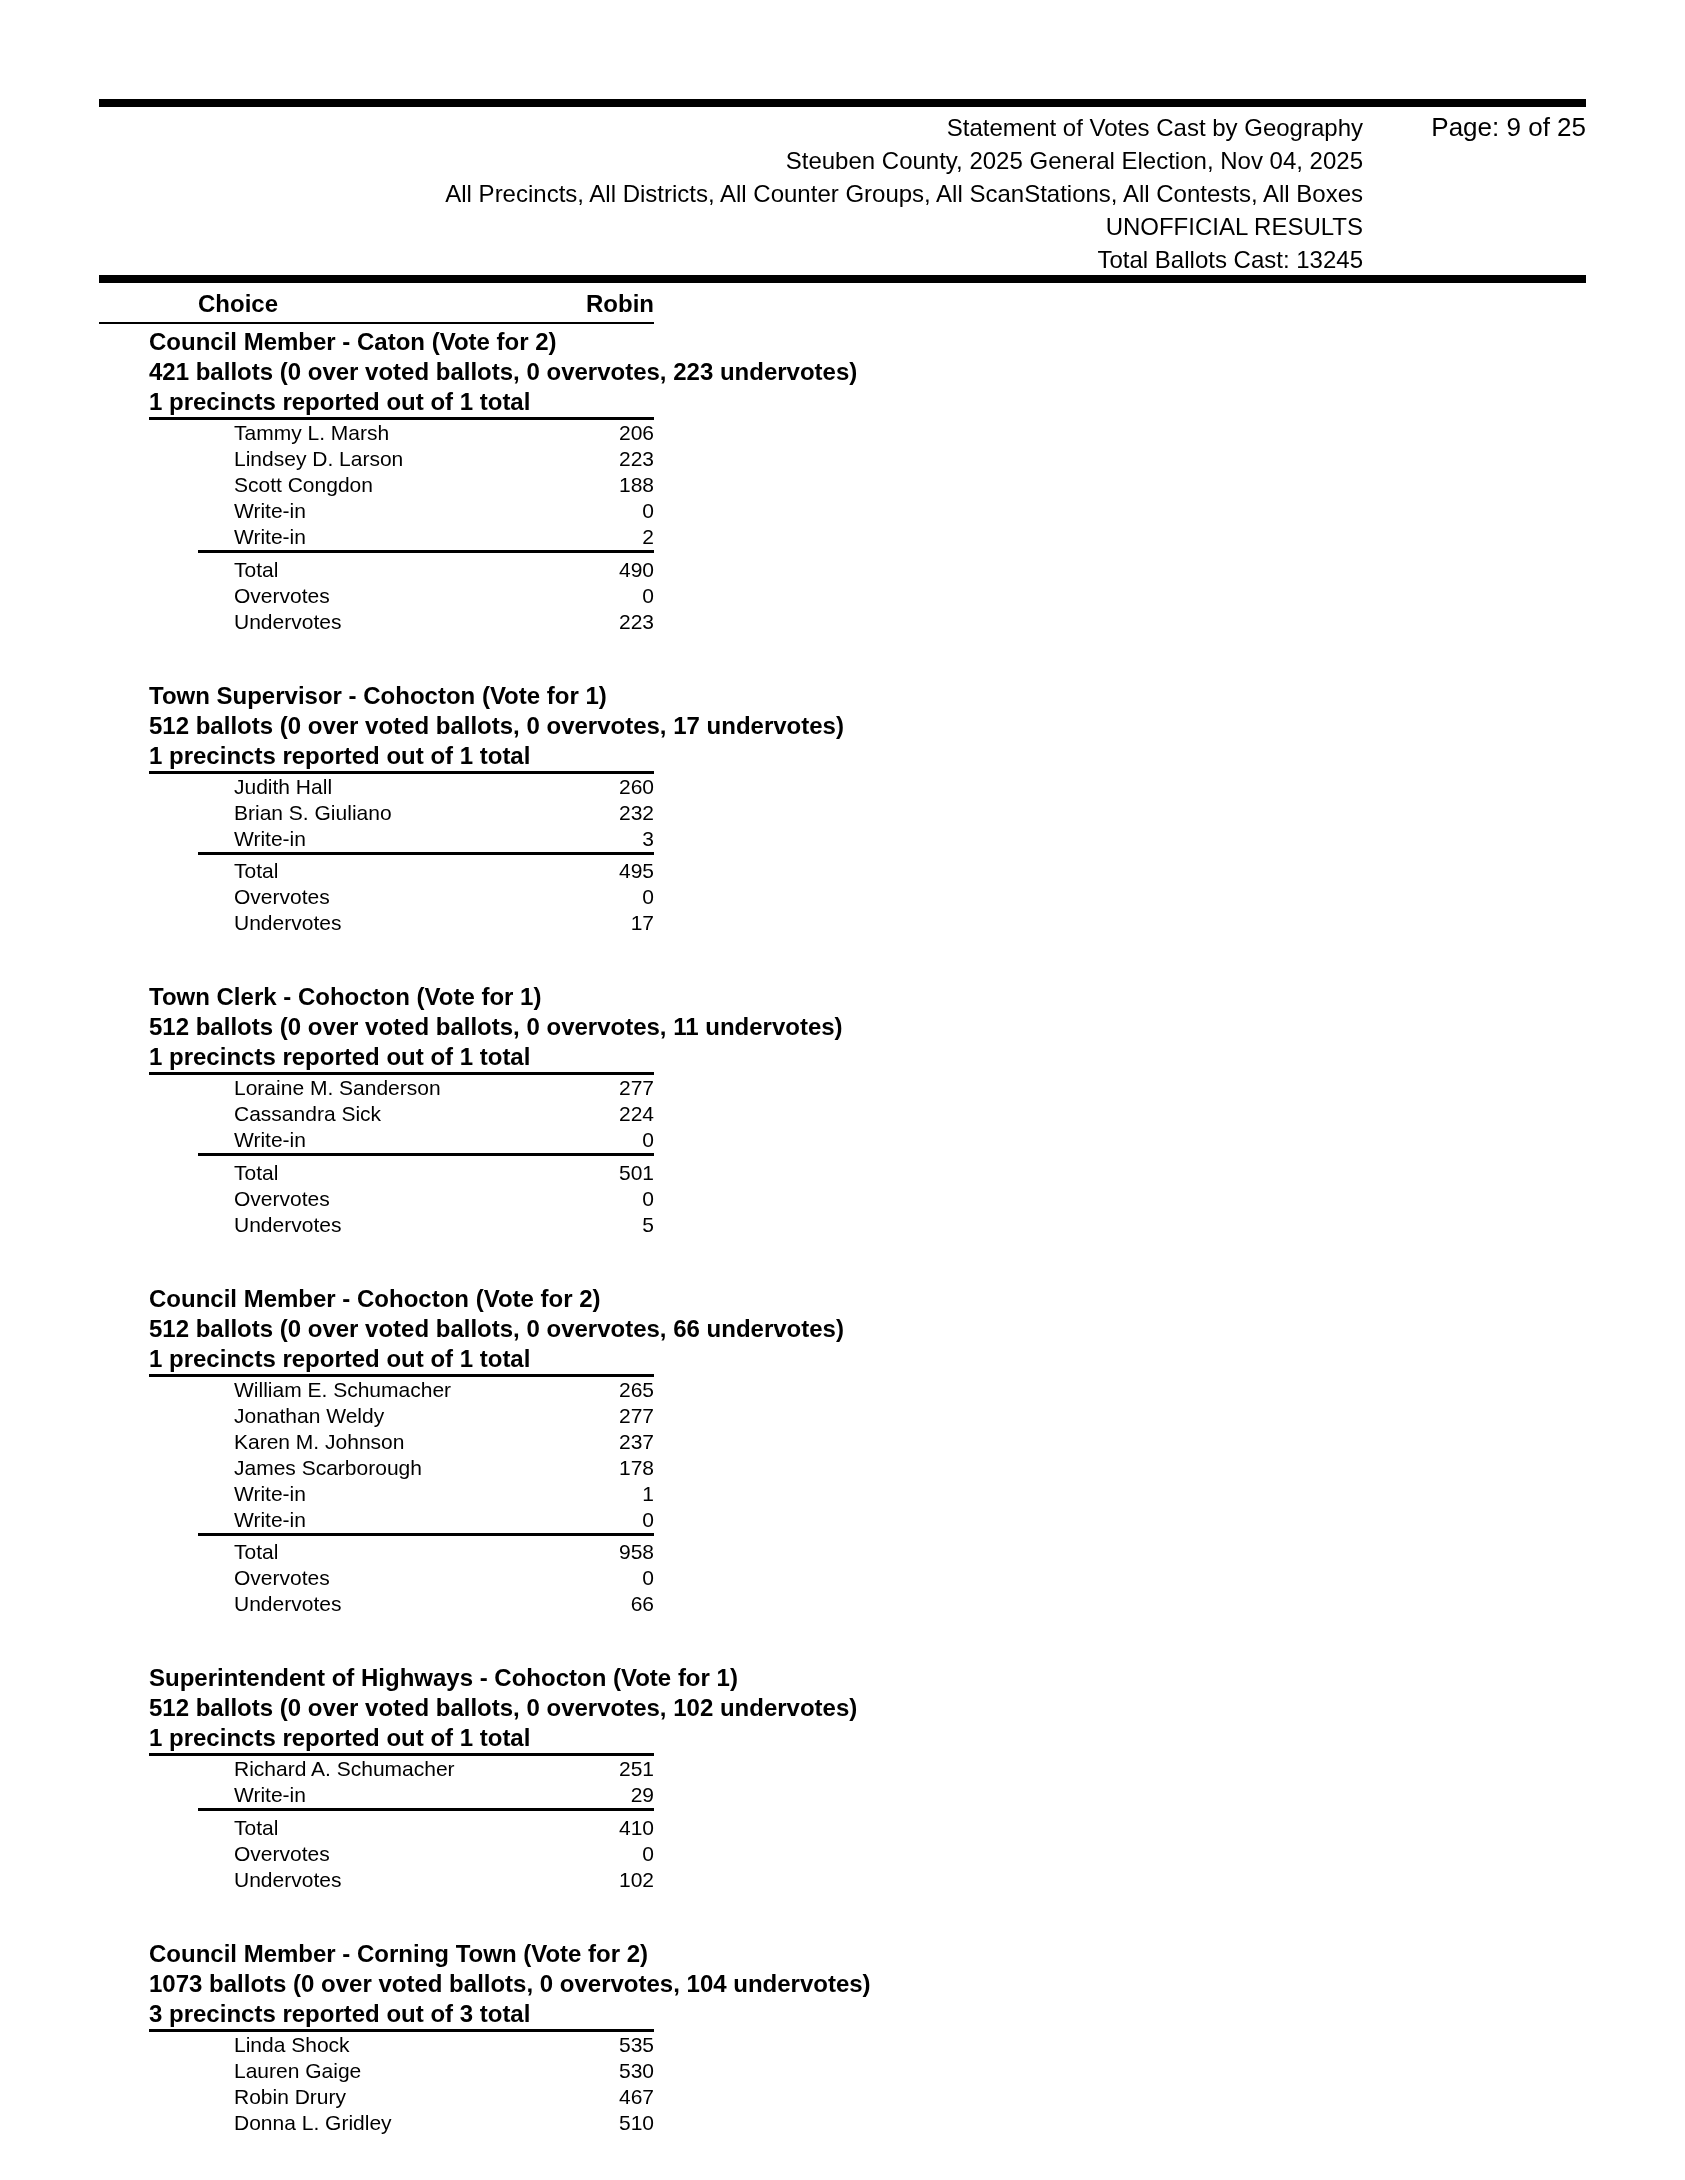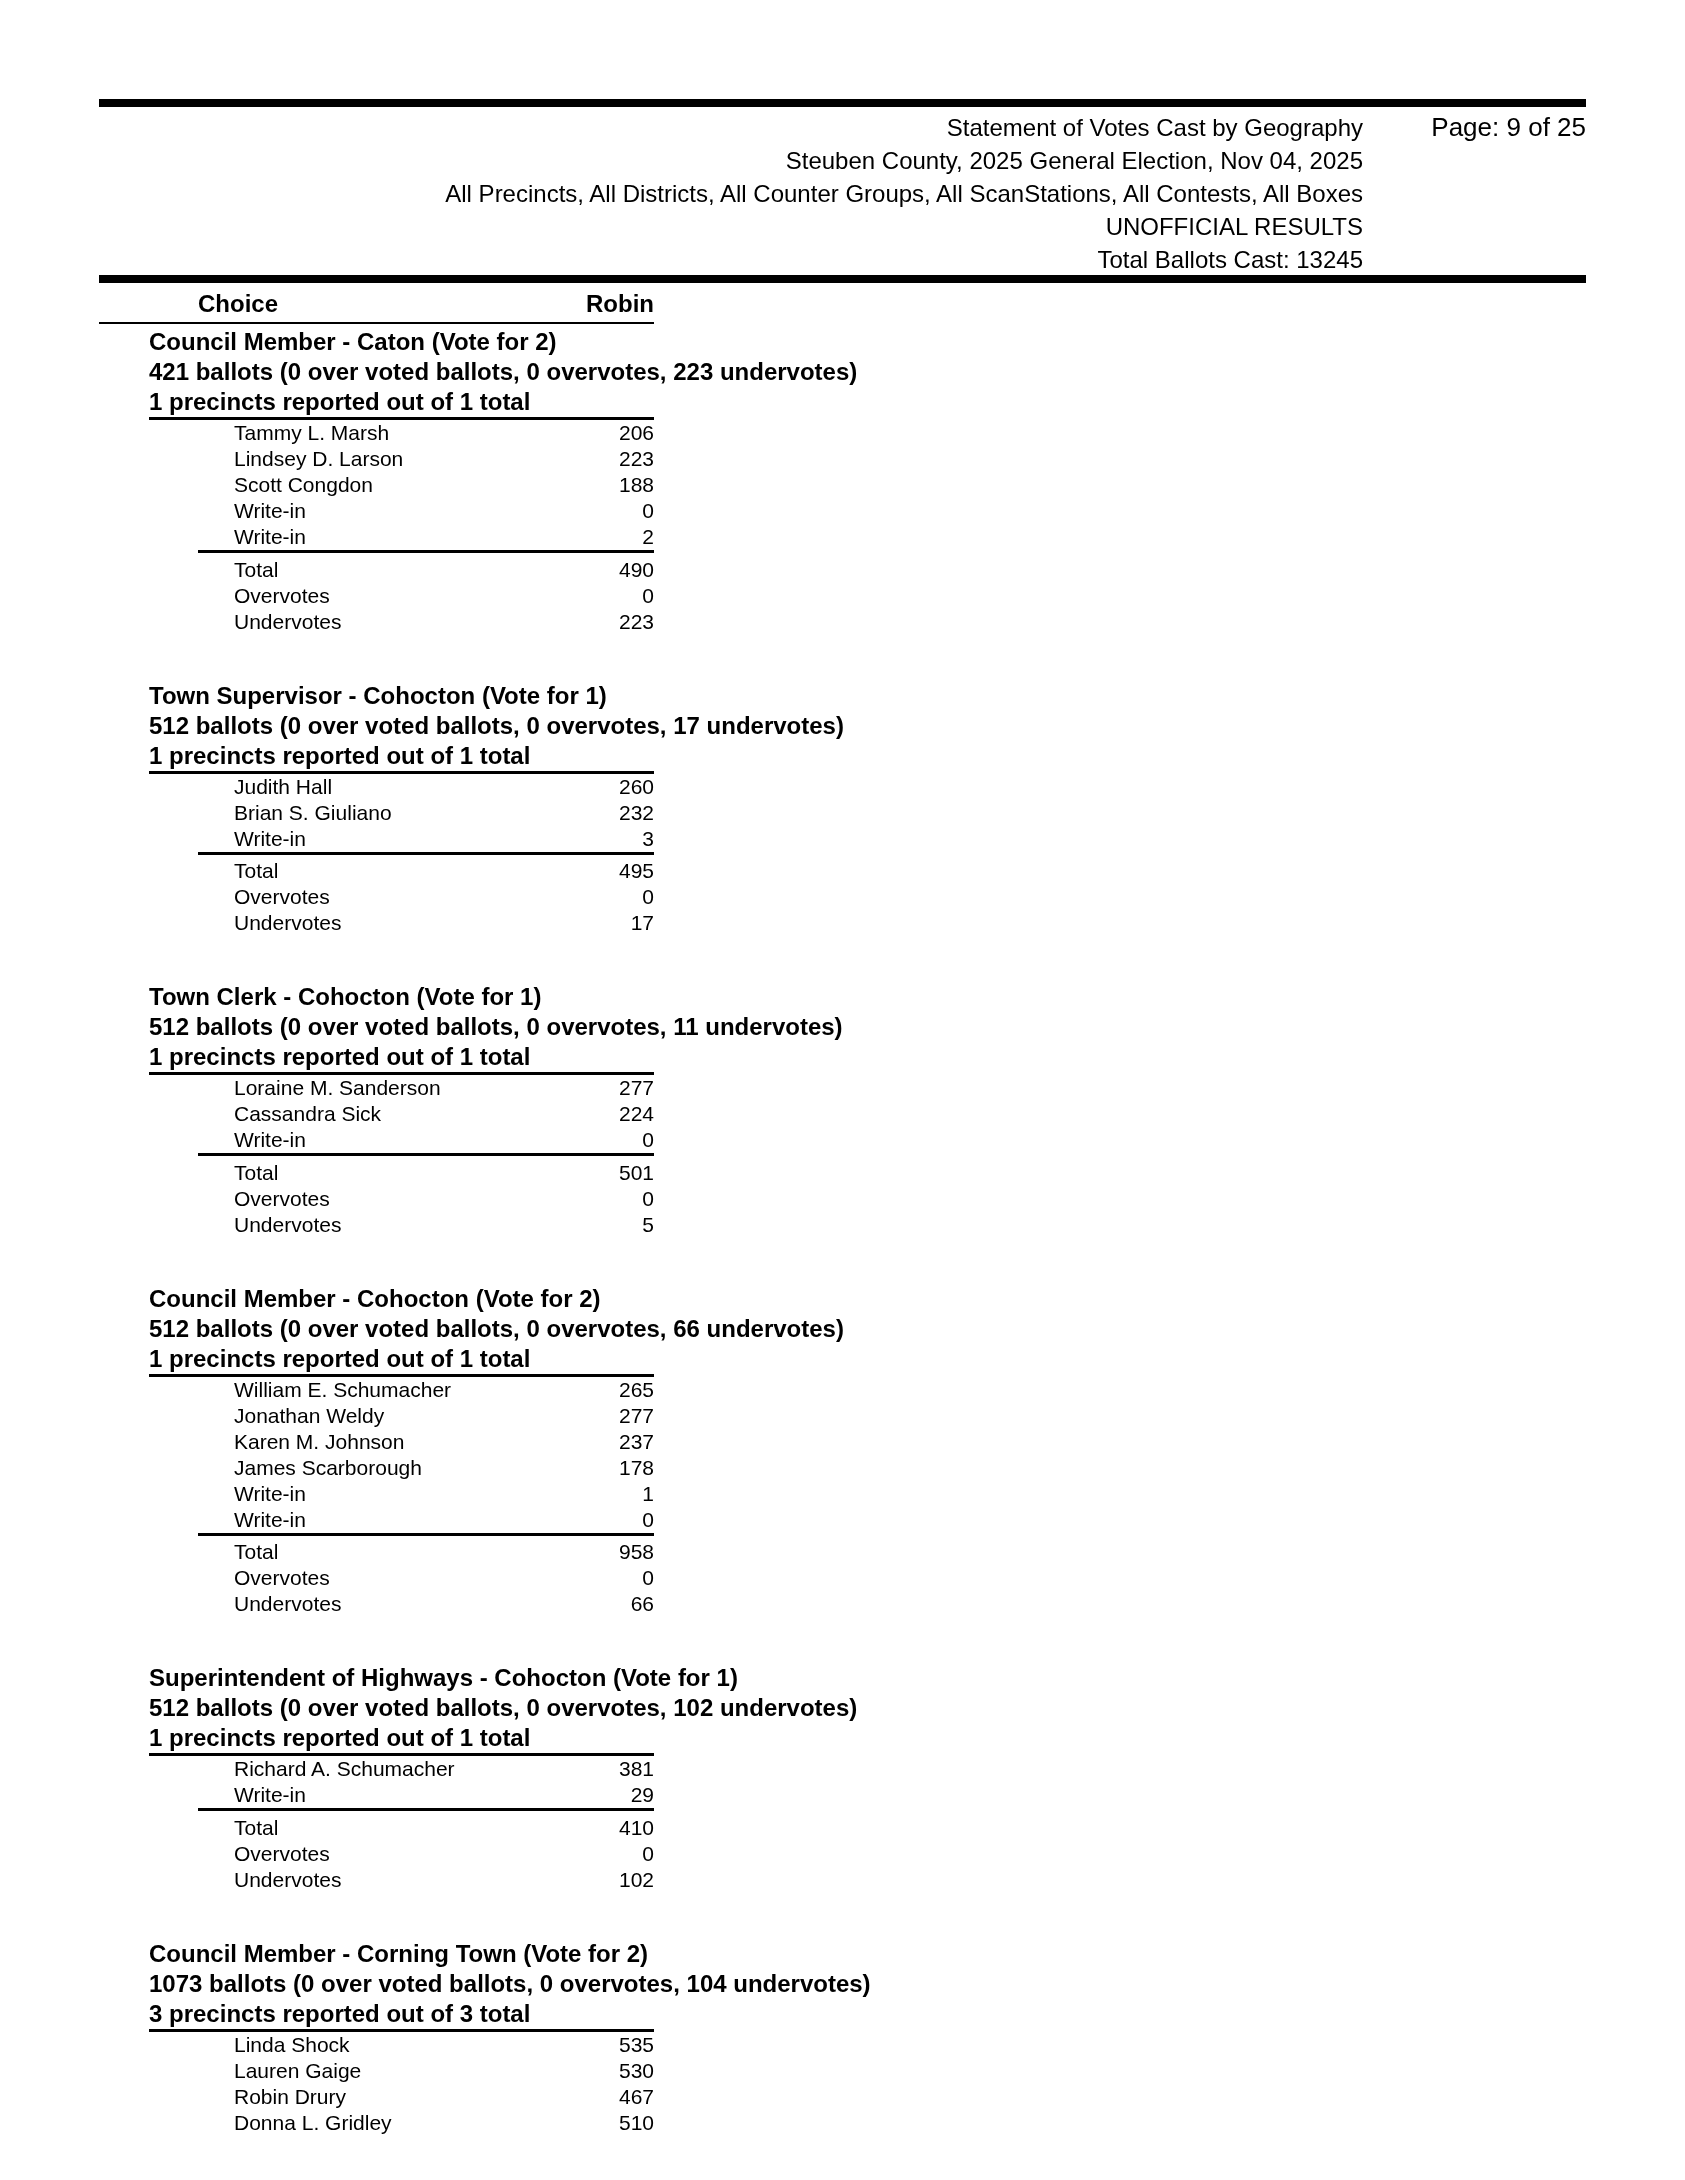--- a/index.html
+++ b/index.html
@@ -202,21 +202,21 @@
           </div>
         </div>
       </div>
       <div class="contest">
         <div class="c-title">Superintendent of Highways - Cohocton (Vote for 1)</div>
         <div class="c-ballots">512 ballots (0 over voted ballots, 0 overvotes, 102 undervotes)</div>
         <div class="c-prec">1 precincts reported out of 1 total</div>
         <div class="rows">
           <div class="row">
             <span class="name">Richard A. Schumacher</span>
-            <span class="val">381</span>
+            <span class="val">251</span>
           </div>
           <div class="row last-cand">
             <span class="name">Write-in</span>
             <span class="val">29</span>
           </div>
         </div>
         <div class="rows summary">
           <div class="row">
             <span class="name">Total</span>
             <span class="val">410</span>

